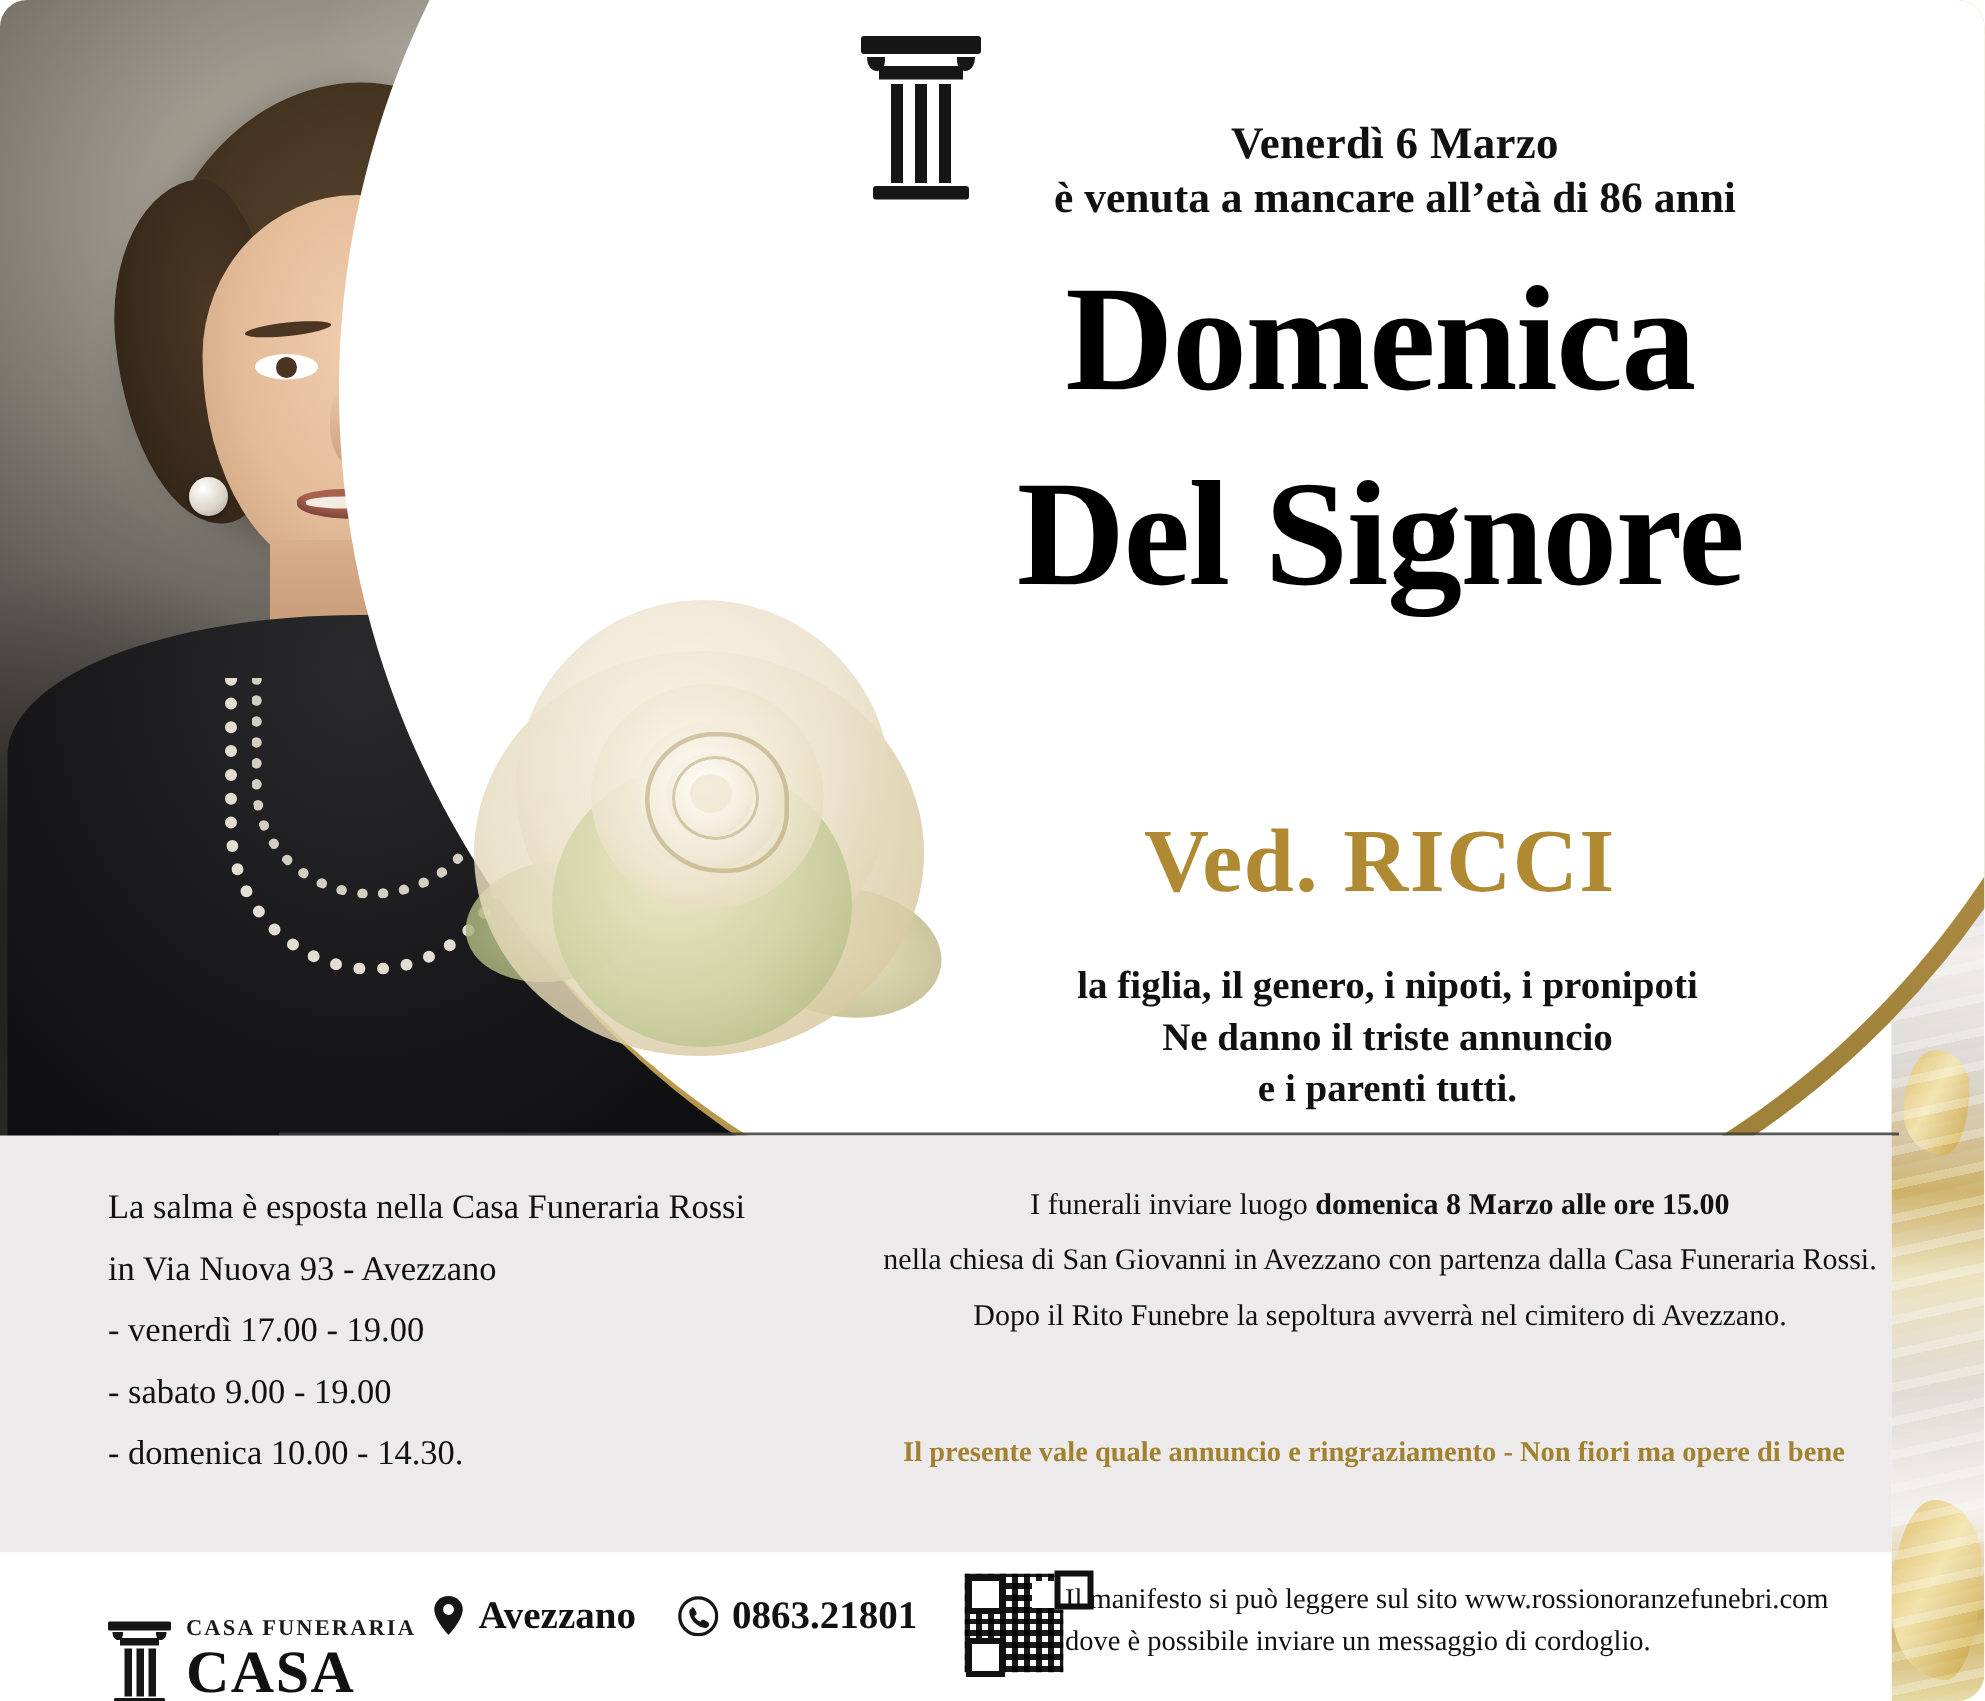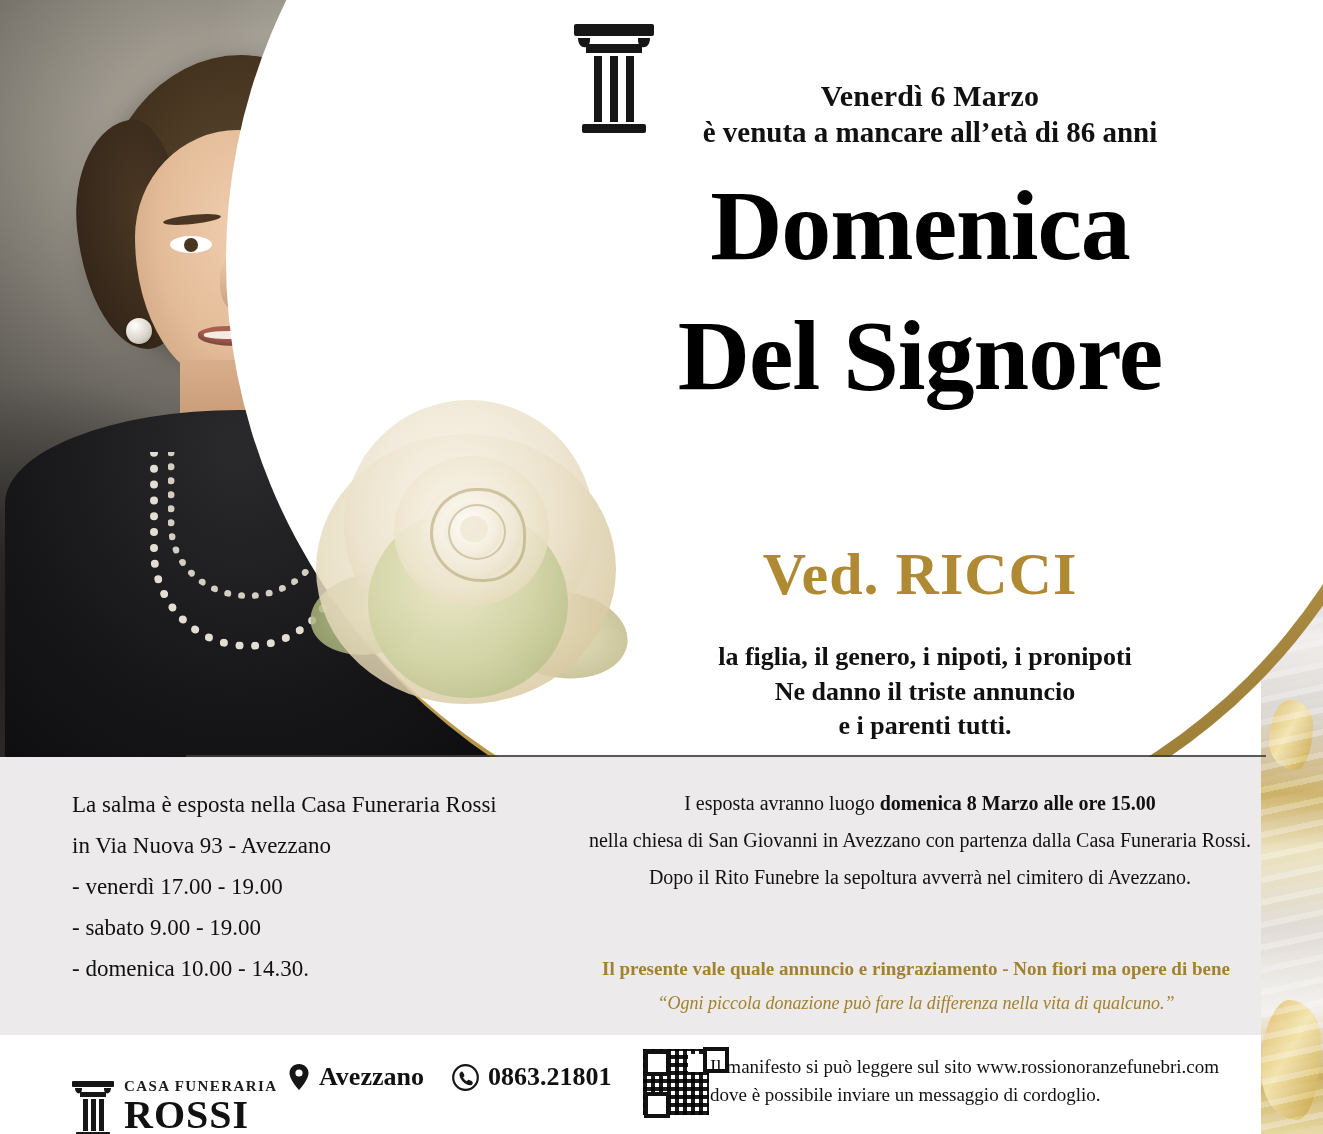--- a/index.html
+++ b/index.html
@@ -12,20 +12,21 @@
     height: 1134px;
     font-family: "Liberation Serif", serif;
     overflow: hidden;
   }
   #poster {
     position: relative;
     width: 1323px;
     height: 1134px;
     background: #ffffff;
     overflow: hidden;
+    border-radius: 18px;
   }
 
   
   .marble-band {
     position: absolute;
     top: 0;
     right: 0;
     width: 62px;
     height: 1134px;
     background:
@@ -490,49 +491,48 @@
   <div class="left-col">
     <div>La salma è esposta nella Casa Funeraria Rossi</div>
     <div>in Via Nuova 93 - Avezzano</div>
     <div>- venerdì 17.00 - 19.00</div>
     <div>- sabato 9.00 - 19.00</div>
     <div>- domenica 10.00 - 14.30.</div>
   </div>
 
   <div class="right-col">
     <div>
-      <span>I esposta avranno luogo </span><b>domenica 8 Marzo alle ore 15.00</b>
+      <span>I funerali inviare luogo </span><b>domenica 8 Marzo alle ore 15.00</b>
     </div>
     <div>nella chiesa di San Giovanni in Avezzano con partenza dalla Casa Funeraria Rossi.</div>
     <div>Dopo il Rito Funebre la sepoltura avverrà nel cimitero di Avezzano.</div>
   </div>
 
   <div class="note-gold">
     <span>Il presente vale quale annuncio e ringraziamento - Non fiori ma opere di bene</span>
-    <span class="quote">“Ogni piccola donazione può fare la differenza nella vita di qualcuno.”</span>
   </div>
 
   <div class="footer"></div>
 
   <div class="logo-wrap">
     <div class="logo-col">
       <svg viewBox="0 0 46 58" xmlns="http://www.w3.org/2000/svg">
         <rect x="2" y="2" width="42" height="6" rx="1" fill="#161616"></rect>
         <path d="M5 9 C5 16, 12 16, 12 10 L12 9 Z" fill="#161616"></path>
         <path d="M41 9 C41 16, 34 16, 34 10 L34 9 Z" fill="#161616"></path>
         <rect x="10" y="13" width="26" height="5" fill="#161616"></rect>
         <rect x="13" y="20" width="5" height="32" fill="#161616"></rect>
         <rect x="21" y="20" width="5" height="32" fill="#161616"></rect>
         <rect x="29" y="20" width="5" height="32" fill="#161616"></rect>
         <rect x="6" y="53" width="34" height="5" rx="1" fill="#161616"></rect>
       </svg>
     </div>
     <div class="logo-text">
       <div class="logo-small">CASA FUNERARIA</div>
-      <div class="logo-big">ROSSI</div>
+      <div class="logo-big">CASA</div>
     </div>
   </div>
 
   <div class="city-wrap">
     <span class="pin-icon">
       <svg width="22" height="28" viewBox="0 0 22 28" xmlns="http://www.w3.org/2000/svg">
         <path d="M11 1 C5.5 1 1.5 5 1.5 10 C1.5 17 11 27 11 27 C11 27 20.5 17 20.5 10 C20.5 5 16.5 1 11 1 Z" fill="#161616"></path>
         <circle cx="11" cy="10" r="3.6" fill="#ffffff"></circle>
       </svg>
     </span>

